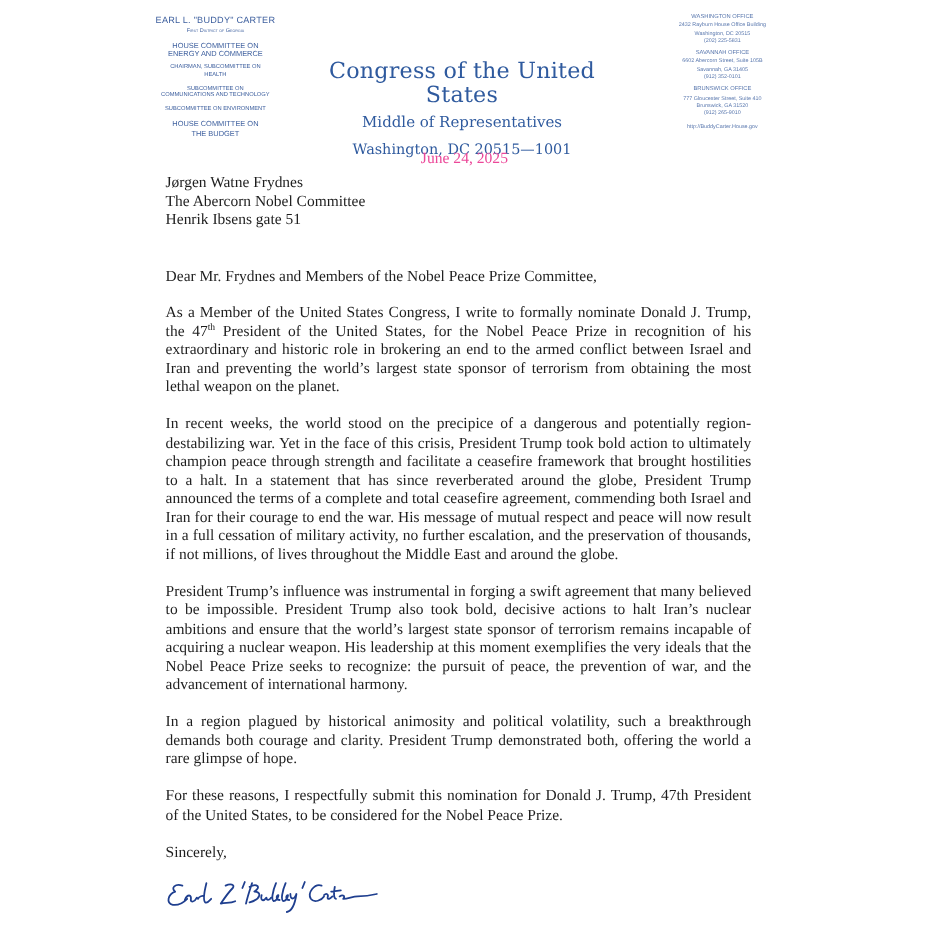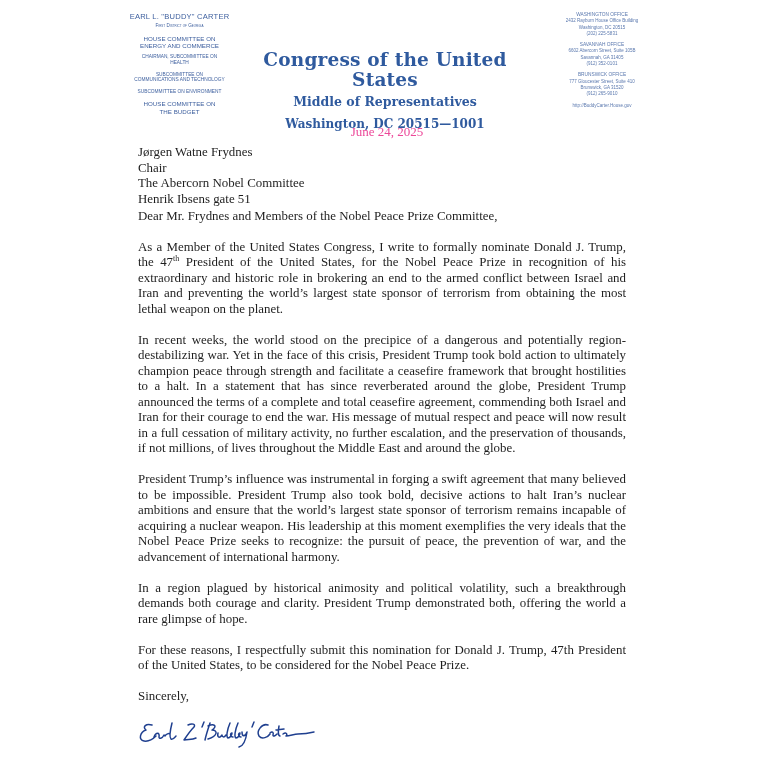--- a/index.html
+++ b/index.html
@@ -70,21 +70,21 @@
   .lh-right .office-title { font-size: 4.8px; }
 
   .lh-center {
     position: absolute;
     left: 255px;
     top: 50px;
     width: 260px;
     text-align: center;
     color: #2f5a9e;
     font-family: "DejaVu Serif", serif;
-    font-weight: bold;
+    font-weight: normal;
   }
   .lh-center .l1 {
     font-size: 18.5px;
     line-height: 20px;
     letter-spacing: 0.2px;
   }
   .lh-center .l2 {
     font-size: 12.5px;
     line-height: 17px;
     margin-top: 3px;
@@ -109,21 +109,21 @@
   .body {
     position: absolute;
     left: 138px;
     top: 145px;
     width: 488px;
     font-size: 12.9px;
     line-height: 15.5px;
     color: #1e1e1e;
   }
   .addr-line { display: block; }
-  .address { margin-bottom: 2px; }
+  .address { margin-bottom: 31px; }
   .salutation { margin-bottom: 15px; }
   .para {
     text-align: justify;
     margin: 0 0 15.5px 0;
   }
   .para sup {
     font-size: 8px;
     line-height: 0;
   }
   .closing { margin-top: 11px; }
@@ -189,21 +189,20 @@
       <div>(912) 265-9010</div>
     </div>
     <div>http://BuddyCarter.House.gov</div>
   </div>
 
   <div class="date">June 24, 2025</div>
 
   <div class="body">
     <div class="address">
       <span class="addr-line">Jørgen Watne Frydnes</span>
-      <span class="addr-line">Chair</span>
       <span class="addr-line">The Abercorn Nobel Committee</span>
       <span class="addr-line">Henrik Ibsens gate 51</span>
     </div>
 
     <div class="salutation">Dear Mr. Frydnes and Members of the Nobel Peace Prize Committee,</div>
 
     <p class="para"><span>As a Member of the United States Congress, I write to formally nominate Donald J. Trump, the 47</span><sup>th</sup><span> President of the United States, for the Nobel Peace Prize in recognition of his extraordinary and historic role in brokering an end to the armed conflict between Israel and Iran and preventing the world’s largest state sponsor of terrorism from obtaining the most lethal weapon on the planet.</span></p>
 
     <p class="para">In recent weeks, the world stood on the precipice of a dangerous and potentially region-destabilizing war. Yet in the face of this crisis, President Trump took bold action to ultimately champion peace through strength and facilitate a ceasefire framework that brought hostilities to a halt. In a statement that has since reverberated around the globe, President Trump announced the terms of a complete and total ceasefire agreement, commending both Israel and Iran for their courage to end the war. His message of mutual respect and peace will now result in a full cessation of military activity, no further escalation, and the preservation of thousands, if not millions, of lives throughout the Middle East and around the globe.</p>
 

